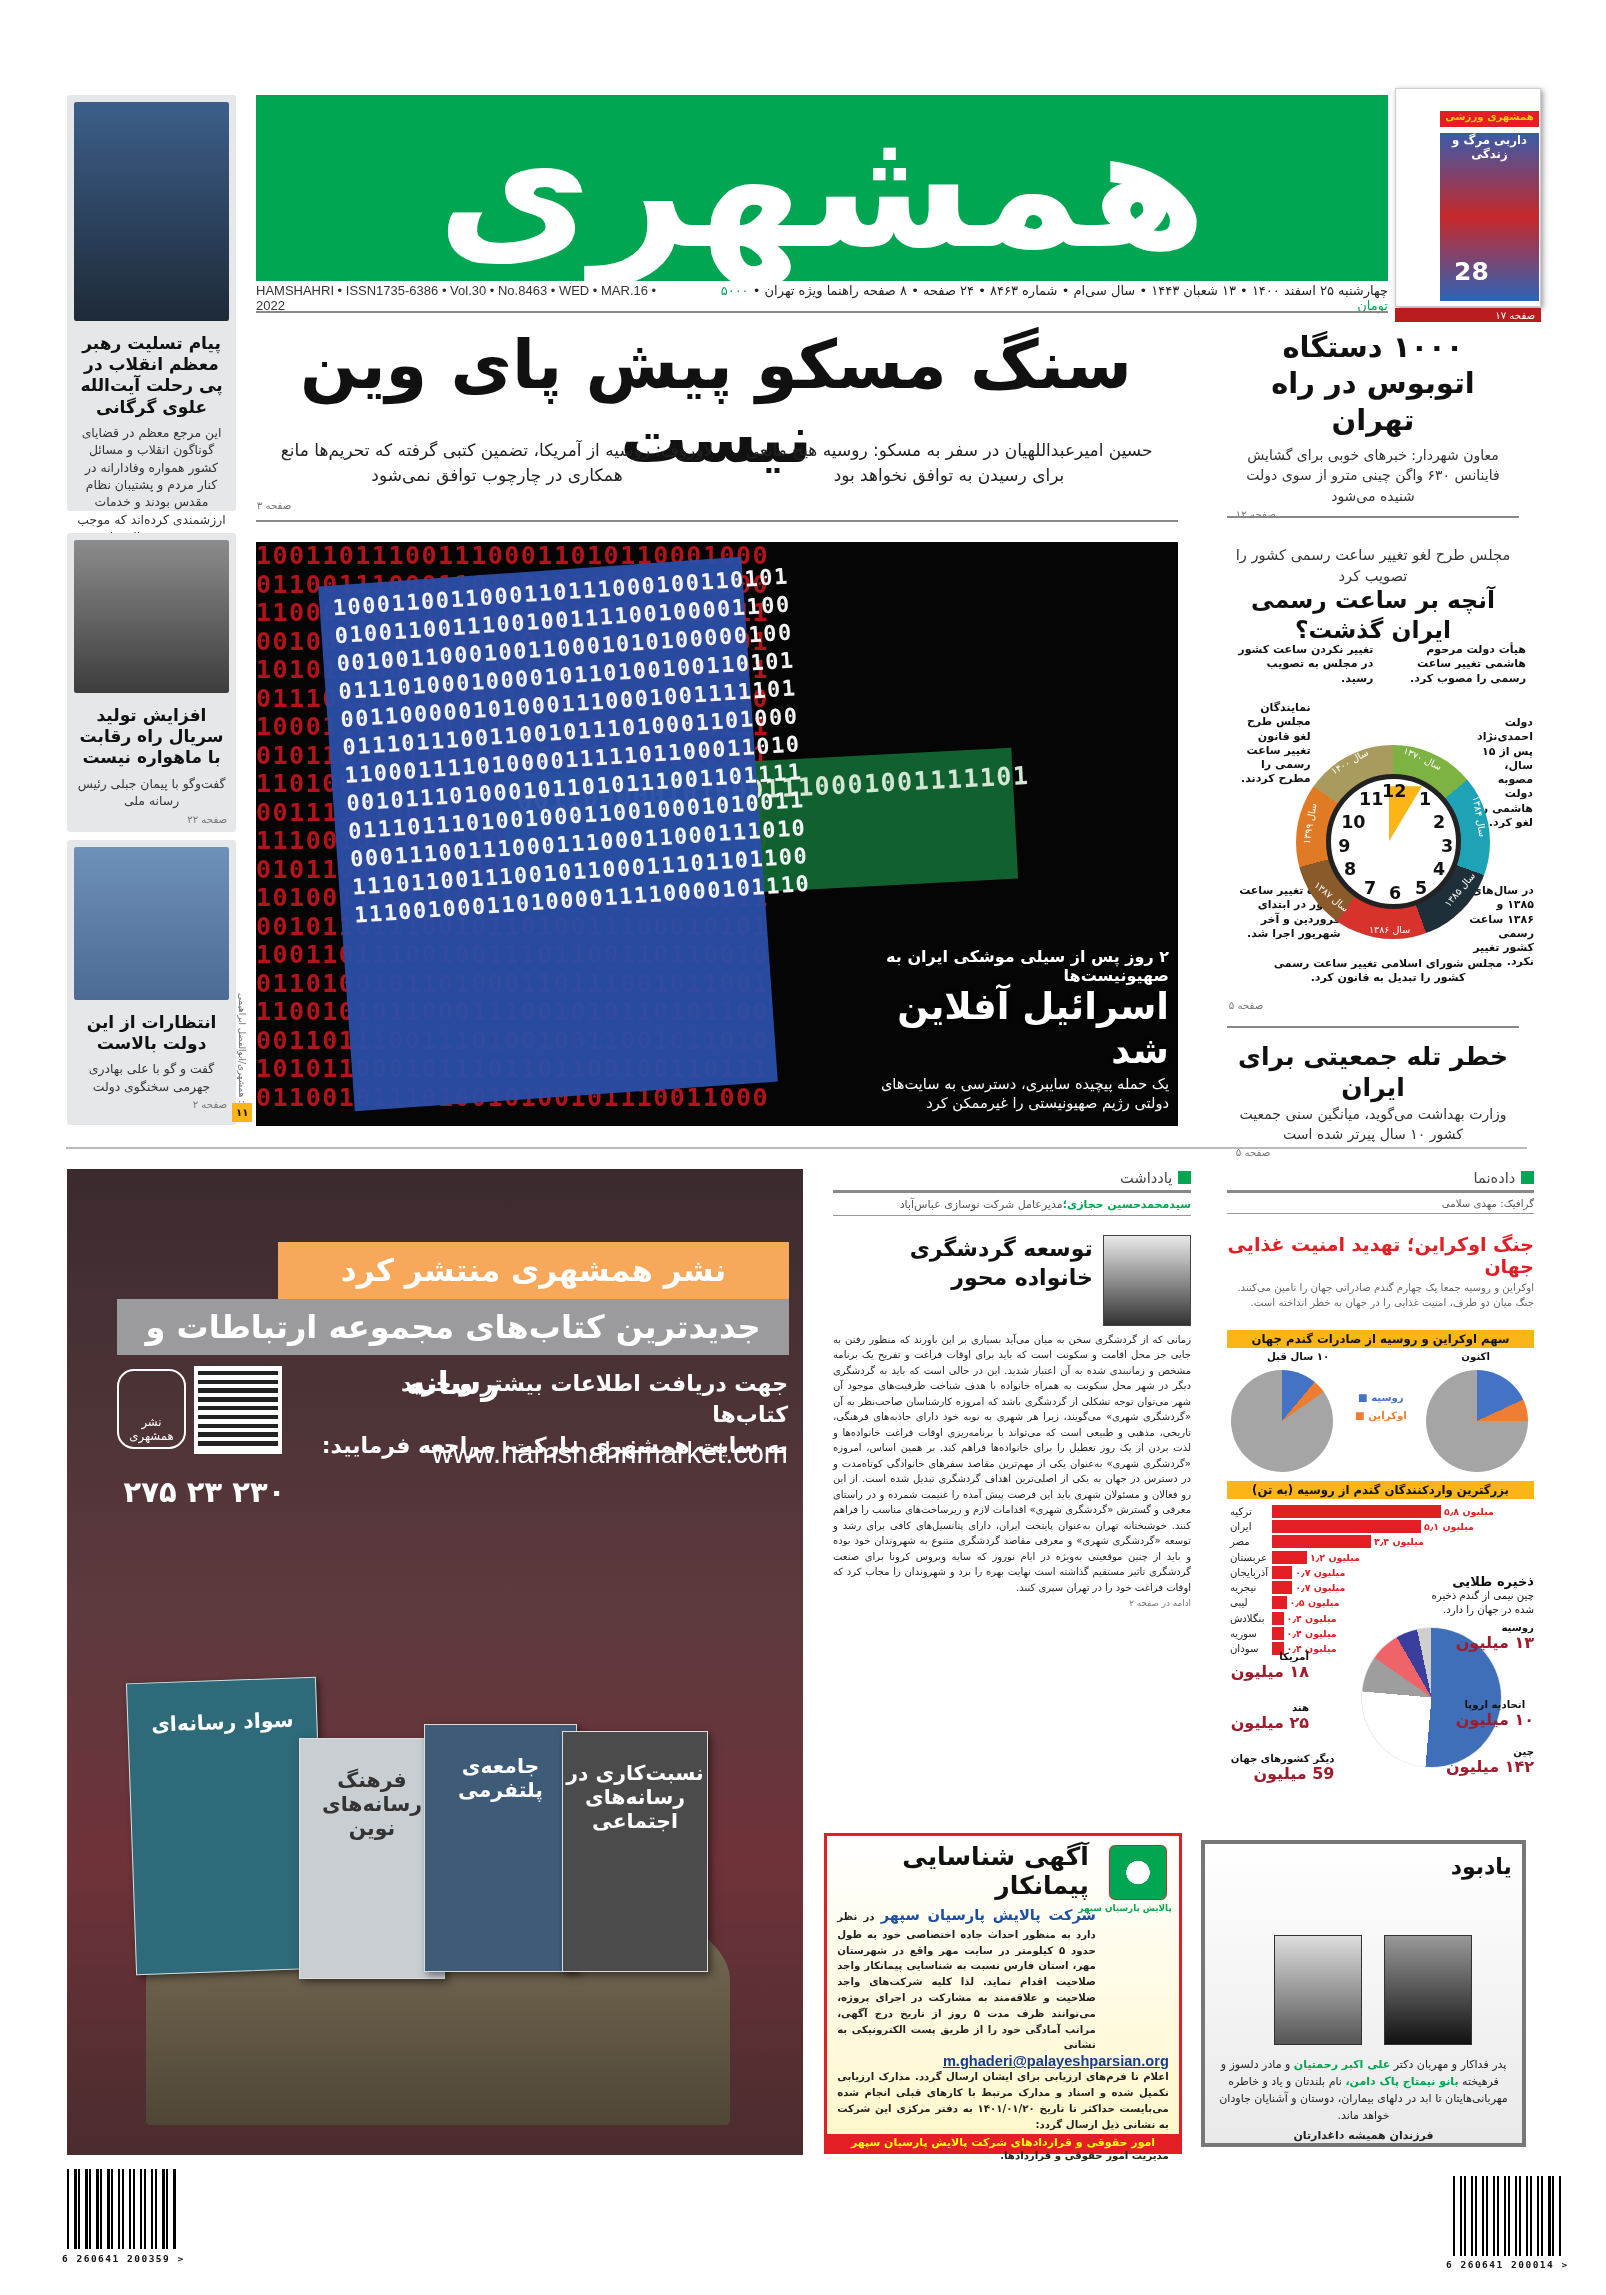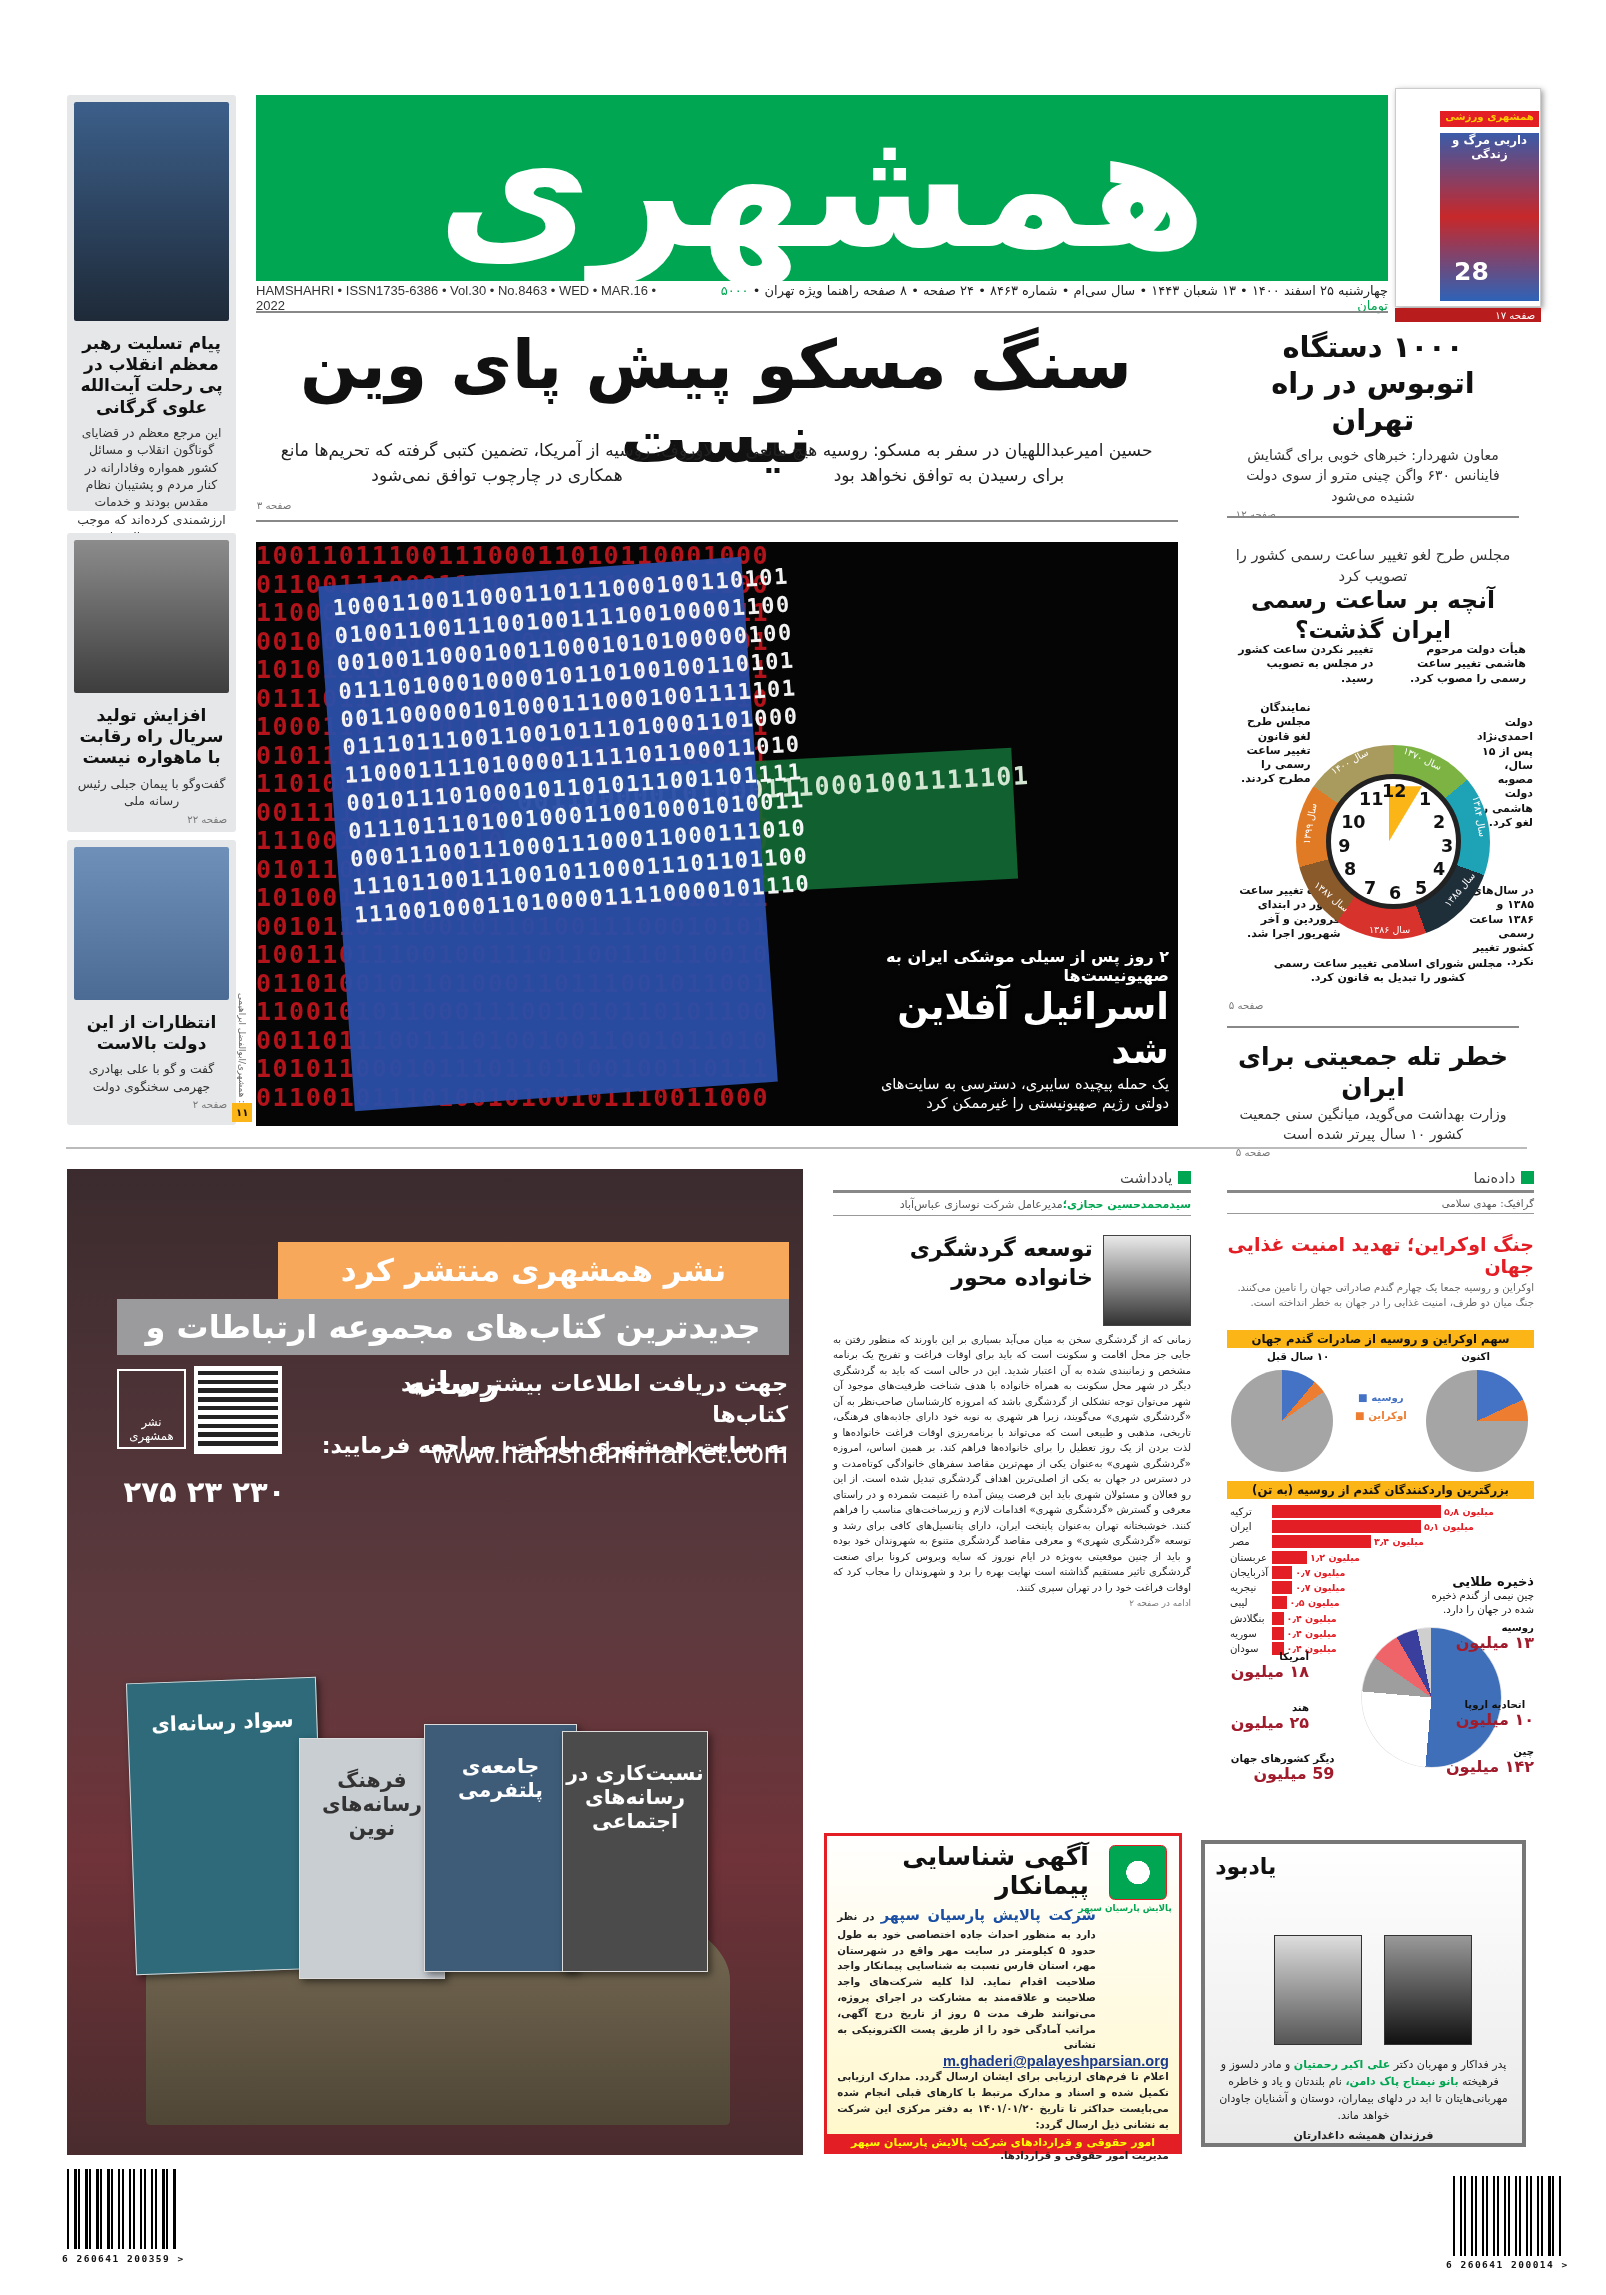--- a/index.html
+++ b/index.html
@@ -57,34 +57,34 @@
 #editorial{left:833px;top:1169px;width:358px;height:665px}
 .edi-body{font-size:10px;line-height:1.55;direction:rtl;text-align:justify;color:#222}
 
 #ad{left:67px;top:1169px;width:736px;height:986px;background:linear-gradient(180deg,#3b2b2e 0%,#5d3a3e 45%,#6f3339 70%,#4a2c2e 100%);overflow:hidden}
 #ad-orange{left:278px;top:1242px;width:511px;height:57px;background:#f8a85b;color:#fff;font-size:31px;font-weight:bold;direction:rtl;text-align:center;line-height:57px}
 #ad-gray{left:117px;top:1299px;width:672px;height:56px;background:#9b9b9e;color:#fff;font-size:32px;font-weight:bold;direction:rtl;text-align:center;line-height:56px}
 #ad-info{left:321px;top:1369px;width:467px;color:#fff;direction:rtl;text-align:right;font-size:22px;line-height:1.4;font-weight:bold}
 #ad-url{left:321px;top:1435px;width:467px;color:#fff;font-family:"Liberation Sans",sans-serif;font-size:29px;text-align:right}
 #ad-phone{left:117px;top:1475px;width:175px;color:#fff;font-size:29px;font-weight:bold;text-align:center}
 #qr{left:194px;top:1366px;width:88px;height:88px;background:repeating-linear-gradient(0deg,#fff 0 4.4px,#222 4.4px 8.8px),#fff;border:4.4px solid #fff}
-#ad-logo{left:117px;top:1369px;width:69px;height:80px;color:#fff;font-size:11.7px;text-align:center;border:2.9px solid #fff;border-radius:0;padding-top:44px}
+#ad-logo{left:117px;top:1369px;width:69px;height:80px;color:#fff;font-size:11.7px;text-align:center;border:2.9px solid #fff;border-radius:17px;padding-top:44px}
 .book{position:absolute;border:1.5px solid #ddd;box-shadow:2.9px 2.9px 7.3px rgba(0,0,0,.5);font-weight:bold;direction:rtl;text-align:center;color:#fff;font-size:20.4px;padding-top:29px}
 #table{left:146px;top:1884px;width:584px;height:241px;background:linear-gradient(#7d7058,#4f4636);border-radius:40% 40% 4.4px 4.4px}
 
 #contract{left:824px;top:1833px;width:358px;height:321px;border:3.7px solid #e31e24;background:linear-gradient(#fff 0%,#fff7c9 100%);padding:5.8px 10.2px}
 #contract h2{font-size:25px;font-weight:bold;direction:rtl;text-align:right}
 .c-body{font-size:10.2px;line-height:1.55;direction:rtl;text-align:justify;font-weight:bold;color:#222}
 .c-co{color:#1b4fa3}
 .c-email{font-family:"Liberation Sans",sans-serif;color:#1b3b8f;font-size:14.6px;font-weight:bold;text-decoration:underline}
 #c-foot{position:absolute;left:0;right:0;bottom:0;background:#e31e24;color:#ff0;font-size:11px;font-weight:bold;direction:rtl;text-align:center;padding:2.2px 0}
 #c-logo{position:absolute;right:11.7px;top:8.8px;width:58px;height:55px;border:1.5px solid #e31e24;border-radius:5.8px;background:radial-gradient(circle,#fff 30%,#00a651 31%)}
 
 #memorial{left:1201px;top:1840px;width:325px;height:307px;border:4.4px solid #777;background:linear-gradient(#fff,#e9e9e9);padding:10.2px}
-.m-title{font-size:22px;font-weight:bold;text-align:left}
+.m-title{font-size:22px;font-weight:bold;text-align:right}
 .m-green{font-size:25px;font-weight:bold;color:#00a651;text-align:center;direction:rtl}
 .m-photo{position:absolute;width:88px;height:110px;background:linear-gradient(#eee,#333);border:1.5px solid #333}
 .m-body{font-size:11px;line-height:1.55;direction:rtl;text-align:center;color:#222}
 .m-hl{color:#00a651;font-weight:bold}
 
 .barcode{position:absolute;height:80px;width:110px;background:repeating-linear-gradient(90deg,#000 0 2.2px,#fff 2.2px 3.7px,#000 3.7px 4.4px,#fff 4.4px 6.6px,#000 6.6px 9.5px,#fff 9.5px 11px)}
 .bc-num{position:absolute;font-family:"DejaVu Sans Mono",monospace;font-size:9.5px;font-weight:bold;letter-spacing:1.5px}
 
 #sports{left:1395px;top:88px;width:146px;height:219px;background:#fff;box-shadow:2.2px 2.2px 5.8px rgba(0,0,0,.4);border:0.7px solid #ccc}
 #sports .img{position:absolute;left:44px;top:44px;width:99px;height:168px;background:linear-gradient(#3a5ba9,#c7282a 50%,#2e63b8)}

